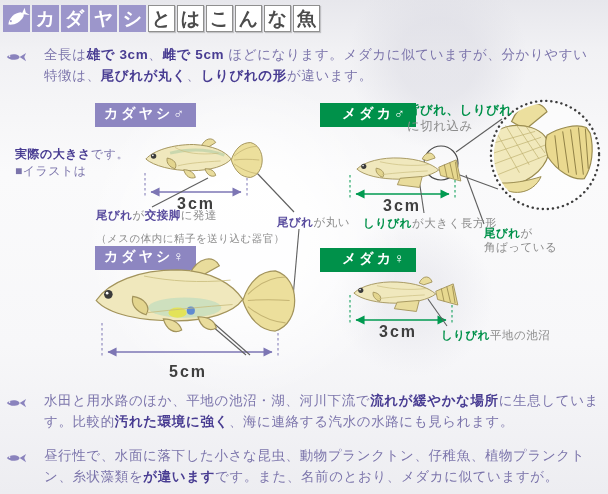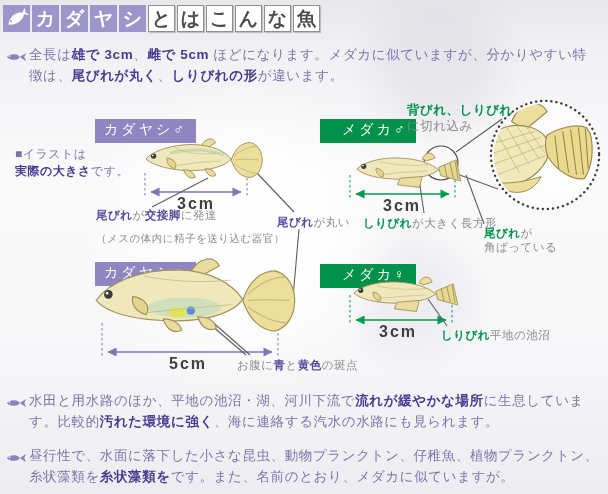--- a/index.html
+++ b/index.html
@@ -11,32 +11,32 @@
       radial-gradient(circle at 68% 60%, rgba(222,222,230,0.4) 0 30px, rgba(222,222,230,0) 80px),
       linear-gradient(180deg,#e7e7ec 0%,#f1f1f4 10%,#fafafb 35%,#f7f7f9 70%,#ededf1 100%);
   }
   
   .titlebar{position:absolute;left:3px;top:5px;display:flex;}
   .tbox{width:27px;height:27px;margin-right:2px;display:flex;align-items:center;justify-content:center;
         font-size:19px;font-weight:bold;box-sizing:border-box;}
   .tbox.hl{background:#9c96cb;color:#fff;}
   .tbox.pl{background:#fff;border:1px solid #8f8f8f;color:#4c4c4c;box-shadow:1px 1px 1px rgba(0,0,0,0.18);}
   
-  .para{position:absolute;left:5px;width:594px;display:flex;gap:1px;
+  .para{position:absolute;left:5px;width:594px;display:flex;gap:16px;
         font-size:13.5px;line-height:21px;letter-spacing:0.6px;color:#7b74ab;}
   .para .ptext{flex:1;}
   .bullet{flex:0 0 23px;padding-top:4px;}
   .b{font-weight:bold;}
   .para .b{color:#483c92;}
   .p1{top:44px;} .p2{top:390px;} .p3{top:445px;}
   
   .diagram{position:absolute;left:0;top:95px;width:608px;height:292px;}
   .overlay{position:absolute;left:0;top:0;width:608px;height:292px;pointer-events:none;}
-  .badge{position:absolute;font-size:14px;font-weight:normal;color:#fff;letter-spacing:3px;
-         padding:2px 9px 4px;white-space:nowrap;margin-top:16px;}
+  .badge{position:absolute;font-size:14px;font-weight:bold;color:#fff;letter-spacing:3px;
+         padding:2px 9px 4px;white-space:nowrap;}
   .badge.pu{background:#8d86c1;}
   .badge.gr{background:#00914a;padding-left:22px;}
   .note{position:absolute;left:15px;top:51px;width:130px;font-size:12px;line-height:17px;
         letter-spacing:0.5px;color:#7b74ab;}
   .note .b{color:#483c92;}
   .ann{position:absolute;font-size:11.5px;line-height:14px;letter-spacing:0.5px;color:#8c8c8c;white-space:nowrap;}
   .ann .c-purple{color:#584b9e;}
   .ann .c-green{color:#00914a;}
   .ann .sub{font-size:10.5px;margin-top:9px;}
   .notch{font-size:12.5px;line-height:16px;}
@@ -184,22 +184,22 @@
       </g>
       <circle cx="441" cy="68" r="17" stroke="#4a4a4a" stroke-width="1.2" fill="none"></circle>
     </svg>
 
     <div class="badge pu" style="left:95px;top:8px;">カダヤシ♂</div>
     <div class="badge pu" style="left:95px;top:151px;">カダヤシ♀</div>
     <div class="badge gr" style="left:320px;top:8px;">メダカ♂</div>
     <div class="badge gr" style="left:320px;top:153px;">メダカ♀</div>
 
     <div class="note">
+      <div><span class="b">実際の大きさ</span><span>です。</span></div>
       <div><span>■イラストは</span></div>
-      <div><span class="b">実際の大きさ</span><span>です。</span></div>
     </div>
 
     <svg class="fish" style="left:141px;top:38px;width:128px;height:54px;" viewBox="0 0 132 54">
         <use href="#sym-kadayashi"></use>
       </svg>
     <svg class="fish" style="left:88px;top:158px;width:224px;height:98px;" viewBox="0 0 220 95">
         <use href="#sym-kadayashi-f"></use>
       </svg>
     <svg class="fish" style="left:346px;top:52px;width:134px;height:46px;" viewBox="0 0 132 50">
         <use href="#sym-medaka"></use>
@@ -224,33 +224,30 @@
         </g>
         <path d="M10 88 C24 104 48 100 56 82 C44 86 24 90 10 88 Z" fill="#ecdf9e" stroke="#9a8c50" stroke-width="1"></path>
         <path d="M62 40 C74 32 92 28 102 32 L106 38 C110 54 108 72 100 84 C88 86 72 76 63 62 C60 54 60 46 62 40 Z" fill="#ead98f" stroke="#9a8c50" stroke-width="1.2"></path>
         <g stroke="#8f7f45" stroke-width="1" fill="none">
           <path d="M70 40 L74 74 M78 36 L84 78 M86 34 L92 80 M94 32 L99 80 M101 33 L104 74"></path>
         </g>
       </g>
     </svg>
 
     <div class="mlabel" style="left:174px;top:100px;">3cm</div>
-    <div class="mlabel" style="left:166px;top:260px;text-align:center;">5cm</div>
+    <div class="mlabel" style="left:166px;top:268px;text-align:center;">5cm</div>
     <div class="mlabel" style="left:380px;top:102px;">3cm</div>
     <div class="mlabel" style="left:376px;top:228px;">3cm</div>
 
     <div class="ann" style="left:96px;top:113px;">
       <div><span class="b c-purple">尾びれ</span><span>が</span><span class="b c-purple">交接脚</span><span>に発達</span></div>
       <div class="sub"><span>（メスの体内に精子を送り込む器官）</span></div>
     </div>
     <div class="ann" style="left:277px;top:120px;">
       <div><span class="b c-purple">尾びれ</span><span>が丸い</span></div>
-    </div>
-    <div class="ann" style="left:237px;top:263px;">
-      <div><span>お腹に</span><span class="b c-purple">青</span><span>と</span><span class="b c-purple">黄色</span><span>の斑点</span></div>
     </div>
     <div class="ann" style="left:363px;top:121px;">
       <div><span class="b c-green">しりびれ</span><span>が大きく長方形</span></div>
     </div>
     <div class="ann notch" style="left:407px;top:7px;">
       <div><span class="b c-green">背びれ、しりびれ</span></div>
       <div><span>に切れ込み</span></div>
     </div>
     <div class="ann" style="left:484px;top:131px;">
       <div><span class="b c-green">尾びれ</span><span>が</span></div>
@@ -273,16 +270,16 @@
   </div>
 
   <div class="para p3">
     <span class="bullet">
       <svg width="22" height="12" viewBox="0 0 24 12">
         <path d="M2 6 C5 2.5 11 2 15 4.5 L16 6 L15 7.5 C11 10 5 9.5 2 6 Z" fill="#8a83bd"></path>
         <path d="M16 6 L23 1.5 L21 6 L23 10.5 Z" fill="#8a83bd"></path>
         <circle cx="5" cy="5" r="0.9" fill="#fff"></circle>
       </svg>
     </span>
-    <div class="ptext"><span>昼行性で、水面に落下した小さな昆虫、動物プランクトン、仔稚魚、植物プランクトン、糸状藻類を</span><span class="b">糸状藻類を</span><span>です。また、名前のとおり、メダカに似ていますが。</span></div>
+    <div class="ptext"><span>昼行性で、水面に落下した小さな昆虫、動物プランクトン、仔稚魚、植物プランクトン、糸状藻類を</span><span class="b">が違います</span><span>です。また、名前のとおり、メダカに似ていますが。</span></div>
   </div>
 
 </div>
 
 </body></html>

